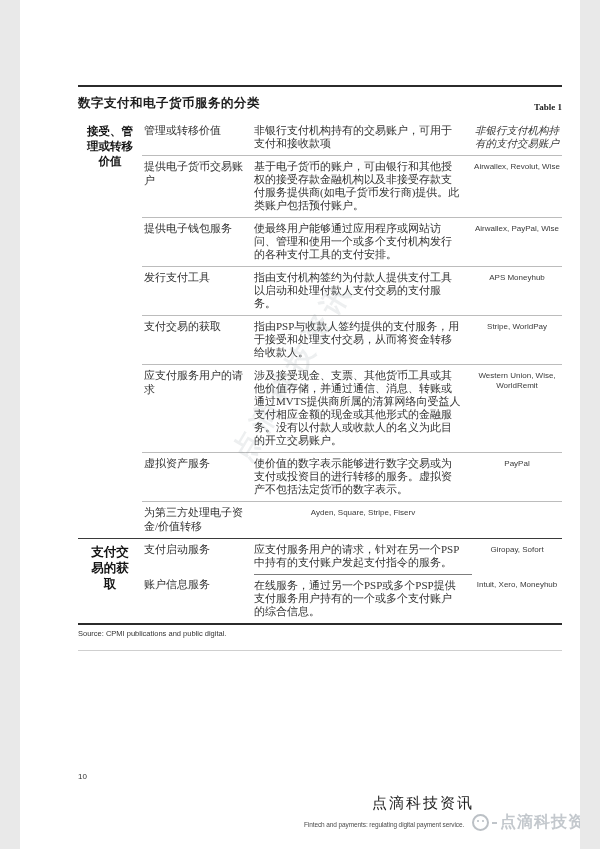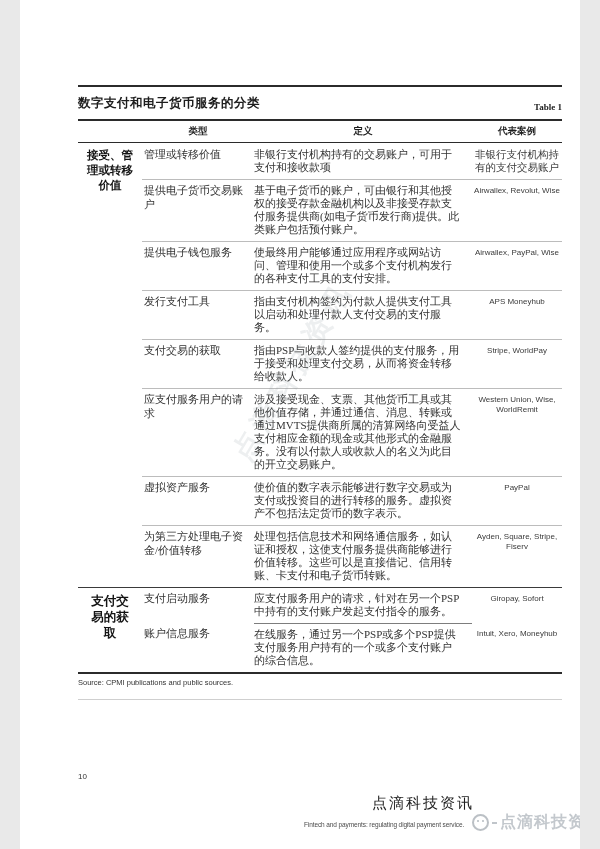--- a/index.html
+++ b/index.html
@@ -23,21 +23,21 @@
   .tgroup.aux .glabel-inner{width:39px;font-size:12.5px;line-height:16px;}
   .grows{display:block;}
   .trow{display:grid;grid-template-columns:112px 218px 90px;}
   .trow + .trow{border-top:1px solid #bcbcbc;}
   .tgroup.aux .trow + .trow{border-top:none;}
   .tgroup.aux .trow + .trow .c-def{border-top:1px solid #7d7d7d;}
   .c-type{font-size:11px;line-height:13.5px;padding:4.5px 10px 4.5px 2px;color:#333;}
   .c-def{font-size:11px;line-height:13px;padding:4.5px 10px 4.5px 0;color:#333;}
   .c-ex{font-size:8px;font-family:"Liberation Sans",sans-serif;line-height:10.5px;
         text-align:center;padding:6px 1px 4px;color:#3a3a3a;}
-  .c-ex.cjk{font-size:10.5px;font-family:"Liberation Serif",serif;line-height:13.5px;padding-top:4.5px;}
+  .c-ex.cjk{font-size:10.5px;font-family:"Liberation Serif",serif;line-height:13.5px;padding-top:4.5px;font-style:italic;}
   .rule-bottom{border-top:2px solid #2b2b2b;}
   .source{font-size:7.5px;font-family:"Liberation Sans",sans-serif;color:#333;padding:4px 0 0;}
   .thin-divider{border-top:1px solid #cfcfcf;margin-top:12px;}
   .page-number{position:absolute;left:58px;top:772px;font-size:8px;
                font-family:"Liberation Sans",sans-serif;color:#333;}
   .brand{position:absolute;left:352px;top:794px;font-size:15px;letter-spacing:2px;color:#1c1c1c;}
   .caption{position:absolute;left:284px;top:821px;font-size:6.5px;
            font-family:"Liberation Sans",sans-serif;color:#4a4a4a;letter-spacing:-0.1px;}
   .wm-footer{position:absolute;left:452px;top:812px;display:flex;align-items:center;gap:3px;}
   .wm-ring{width:13px;height:13px;border:2px solid rgba(150,158,166,0.65);border-radius:50%;
@@ -58,25 +58,20 @@
 
 <div class="page">
   <div class="doc">
     <div class="rule-top"></div>
 
     <div class="title-row">
       <div class="doc-title">数字支付和电子货币服务的分类</div>
       <div class="table-label">Table 1</div>
     </div>
 
-    <div class="thead">
-      <div class="h-type">类型</div>
-      <div class="h-def">定义</div>
-      <div class="h-ex">代表案例</div>
-    </div>
 
     <div class="tgroup">
       <div class="glabel">
         <span class="glabel-inner">接受、管理或转移价值</span>
       </div>
       <div class="grows">
         <div class="trow">
           <div class="c-type">管理或转移价值</div>
           <div class="c-def">非银行支付机构持有的交易账户，可用于支付和接收款项</div>
           <div class="c-ex cjk">非银行支付机构持有的支付交易账户</div>
@@ -106,21 +101,20 @@
           <div class="c-def">涉及接受现金、支票、其他货币工具或其他价值存储，并通过通信、消息、转账或通过MVTS提供商所属的清算网络向受益人支付相应金额的现金或其他形式的金融服务。没有以付款人或收款人的名义为此目的开立交易账户。</div>
           <div class="c-ex">Western Union, Wise, WorldRemit</div>
         </div>
         <div class="trow">
           <div class="c-type">虚拟资产服务</div>
           <div class="c-def">使价值的数字表示能够进行数字交易或为支付或投资目的进行转移的服务。虚拟资产不包括法定货币的数字表示。</div>
           <div class="c-ex">PayPal</div>
         </div>
         <div class="trow">
           <div class="c-type">为第三方处理电子资金/价值转移</div>
-          <div class="c-def">处理包括信息技术和网络通信服务，如认证和授权，这使支付服务提供商能够进行价值转移。这些可以是直接借记、信用转账、卡支付和电子货币转账。</div>
           <div class="c-ex">Ayden, Square, Stripe, Fiserv</div>
         </div>
       </div>
     </div>
 
     <div class="tgroup aux">
       <div class="glabel">
         <span class="glabel-inner">支付交易的获取</span>
       </div>
       <div class="grows">
@@ -131,21 +125,21 @@
         </div>
         <div class="trow">
           <div class="c-type">账户信息服务</div>
           <div class="c-def">在线服务，通过另一个PSP或多个PSP提供支付服务用户持有的一个或多个支付账户的综合信息。</div>
           <div class="c-ex">Intuit, Xero, Moneyhub</div>
         </div>
       </div>
     </div>
 
     <div class="rule-bottom"></div>
-    <div class="source">Source: CPMI publications and public sources.</div>
+    <div class="source">Source: CPMI publications and public digital.</div>
     <div class="thin-divider"></div>
   </div>
 
   <div class="wm-diagonal">点滴科技资讯</div>
 
   <div class="page-number">10</div>
   <div class="brand">点滴科技资讯</div>
   <div class="caption">Fintech and payments: regulating digital payment service.</div>
 
   <div class="wm-footer">

